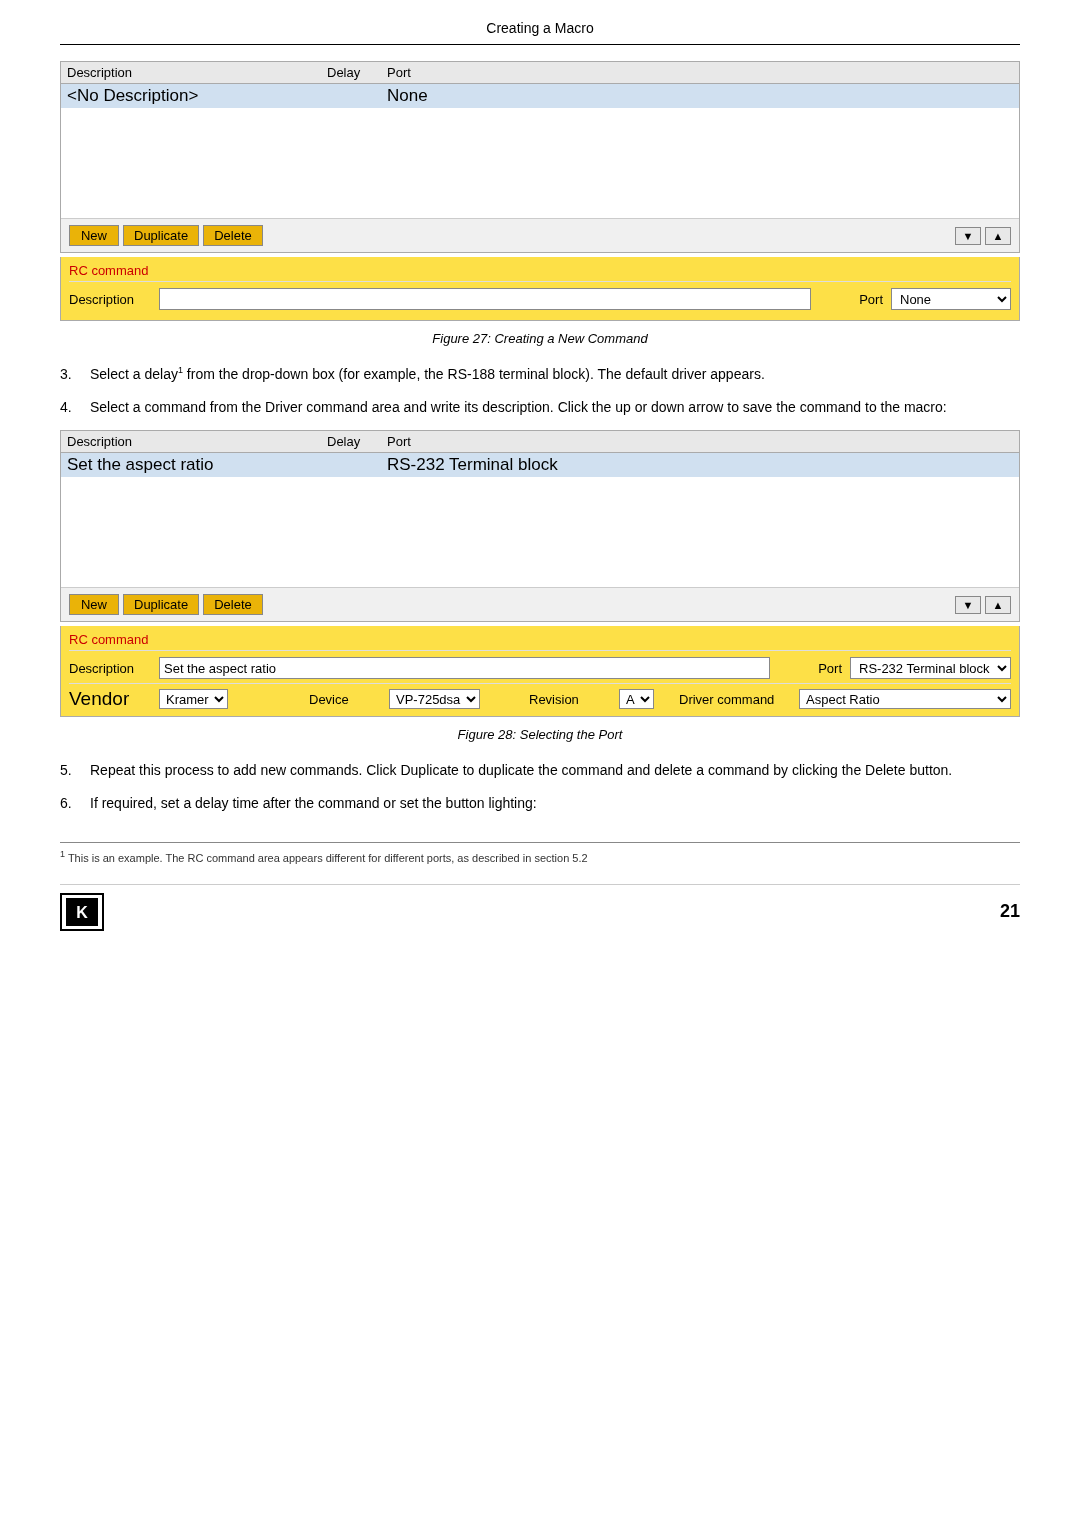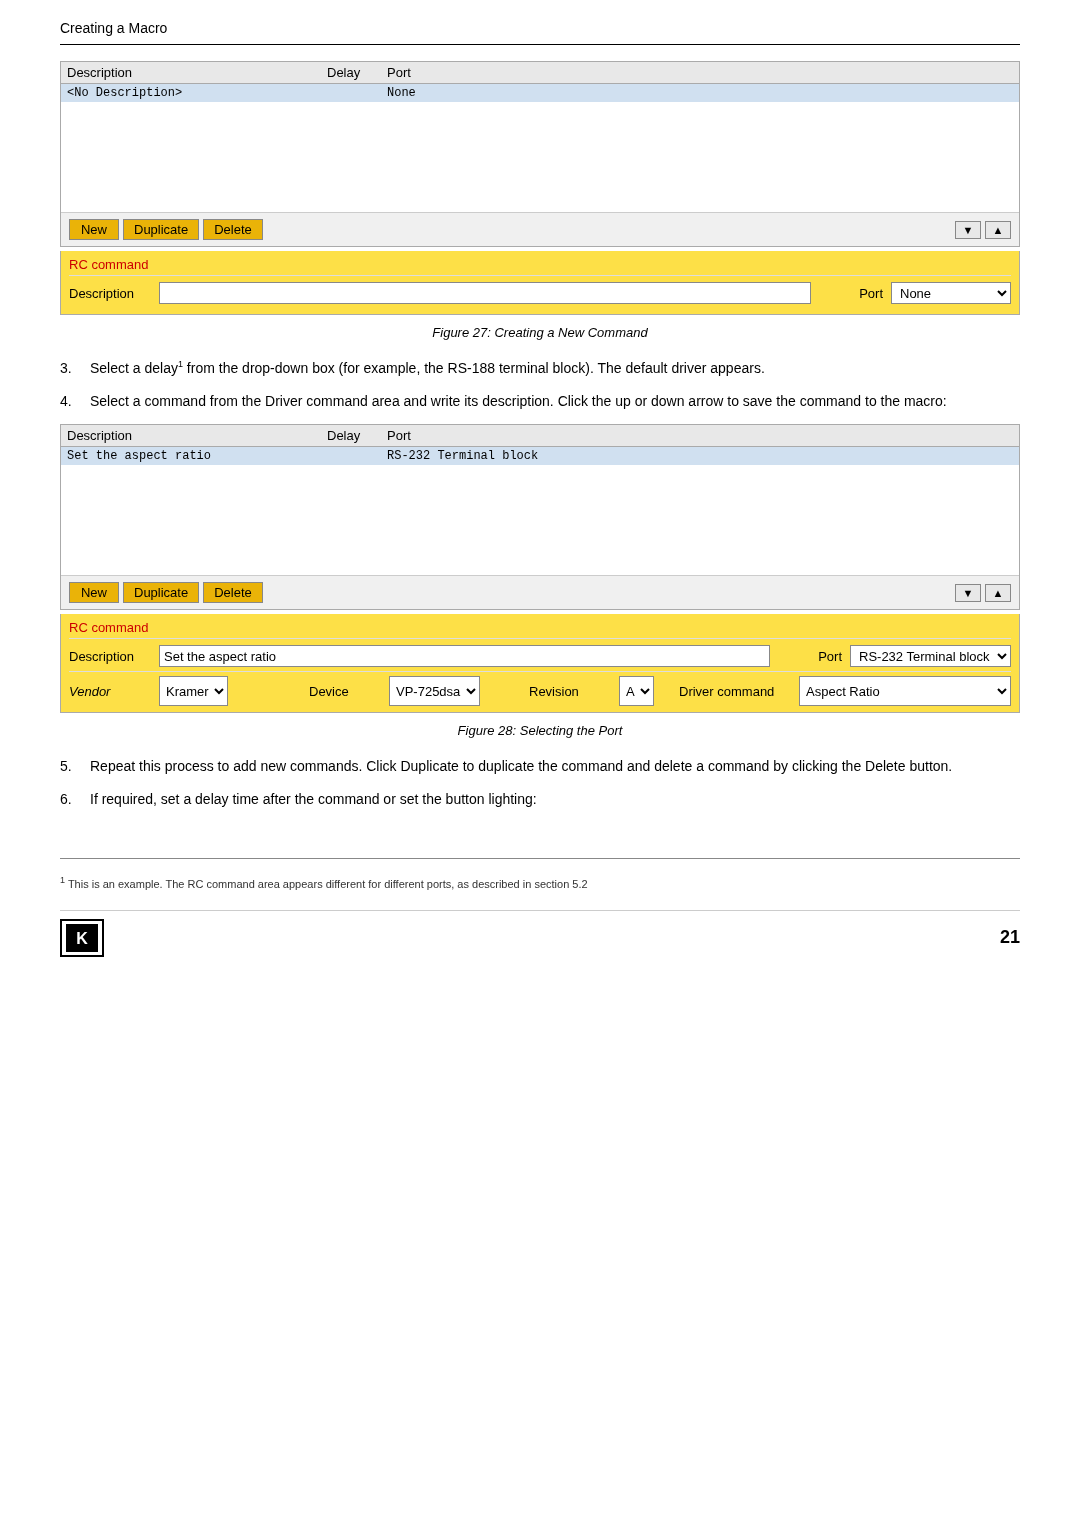--- a/index.html
+++ b/index.html
@@ -6,20 +6,21 @@
     body {
       font-family: Arial, sans-serif;
       font-size: 14px;
       background: #fff;
       color: #000;
       width: 1080px;
       min-height: 1529px;
       padding: 20px 60px;
     }
     .page-title {
+      text-align: center;
       font-size: 14px;
       margin-bottom: 16px;
       border-bottom: 1px solid #000;
       padding-bottom: 8px;
     }
     .figure-caption {
       text-align: center;
       font-style: italic;
       font-size: 13px;
       margin: 10px 0 18px 0;
@@ -36,22 +37,22 @@
       background: #e8e8e8;
       padding: 3px 6px;
       font-size: 13px;
     }
     .table-header .col-desc { flex: 0 0 260px; font-weight: normal; }
     .table-header .col-delay { flex: 0 0 60px; font-weight: normal; }
     .table-header .col-port { flex: 1; font-weight: normal; }
     .table-row {
       display: flex;
       padding: 2px 6px;
-      font-size: 12px;
-      font-family: Liberation Mono, monospace;
+      font-size: 17px;
+      font-family: Liberation Sans, sans-serif;
       background: #d0e0f0;
       color: #000;
     }
     .table-row .col-desc { flex: 0 0 260px; }
     .table-row .col-delay { flex: 0 0 60px; }
     .table-row .col-port { flex: 1; }
     .table-body-empty {
       height: 110px;
       background: #fff;
     }
@@ -134,48 +135,48 @@
     }
     .rc-row-vendor {
       display: flex;
       align-items: center;
       gap: 0;
       font-size: 13px;
       border-top: 1px solid #ddd;
       padding-top: 4px;
       margin-top: 2px;
     }
-    .vendor-col { flex: 0 0 90px; font-size: 13px; font-style: italic; }
+    .vendor-col { flex: 0 0 90px; font-size: 19px; }
     .vendor-val { display: flex; align-items: center; gap: 2px; flex: 0 0 150px; }
     .device-col { flex: 0 0 80px; font-size: 13px; }
     .device-val { display: flex; align-items: center; gap: 2px; flex: 0 0 140px; }
     .revision-col { flex: 0 0 90px; font-size: 13px; }
     .revision-val { display: flex; align-items: center; gap: 2px; flex: 0 0 60px; }
     .driver-col { flex: 0 0 120px; font-size: 13px; }
     .driver-val { display: flex; align-items: flex-start; gap: 2px; flex: 1; }
     .select-sm {
-      height: 30px;
+      height: 20px;
       border: 1px solid #888;
       background: #fff;
       font-size: 13px;
       padding: 1px 2px;
     }
     .numbered-list { margin: 12px 0 12px 0; padding-left: 0; }
     .numbered-item {
       display: flex;
       margin-bottom: 12px;
       font-size: 14px;
       line-height: 1.5;
     }
     .num { flex: 0 0 30px; font-size: 14px; }
     .num-text { flex: 1; }
     .footnote-section {
       border-top: 1px solid #888;
-      margin-top: 48px;
-      padding-top: 16px;
+      margin-top: 28px;
+      padding-top: 6px;
       font-size: 11px;
       color: #333;
     }
     .page-footer {
       display: flex;
       justify-content: space-between;
       align-items: center;
       margin-top: 20px;
       border-top: 1px solid #ccc;
       padding-top: 8px;

